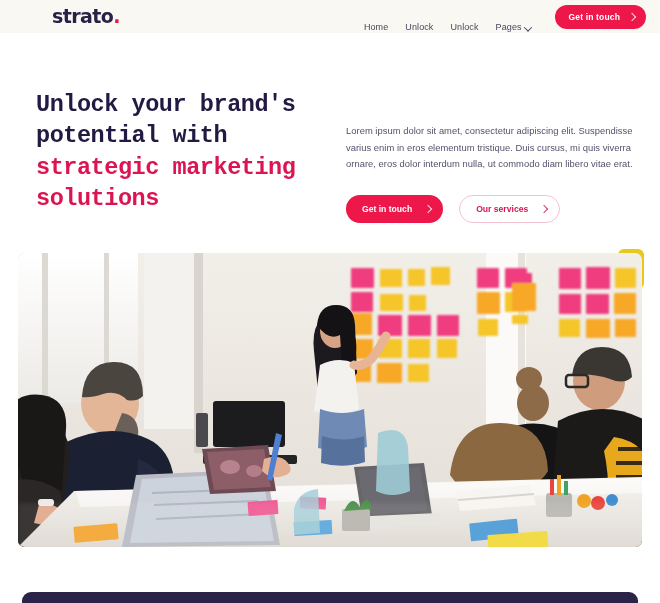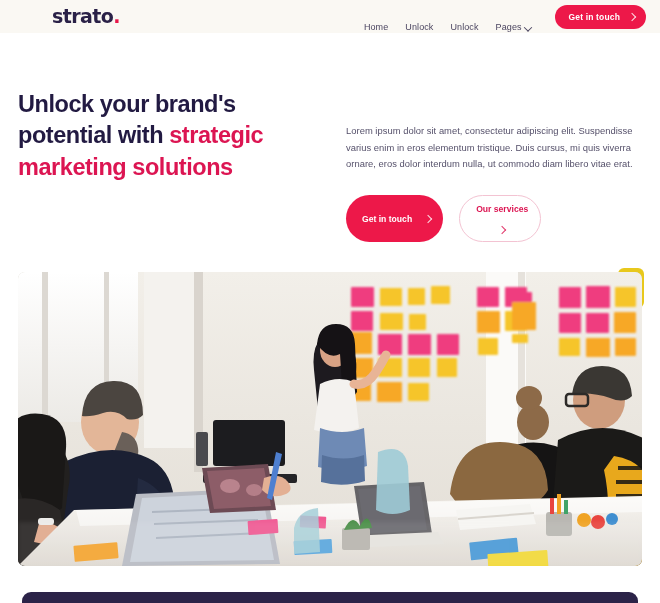--- a/index.html
+++ b/index.html
@@ -77,26 +77,27 @@
   }
 
   
   .hero{
     display:flex;
     padding:56px 18px 0 18px;
     gap:46px;
   }
   .hero-left{ width:282px; flex:none; }
   .headline{
-    font-family:Liberation Sans, sans-serif;
+    font-family:Liberation Mono, monospace;
     font-size:23.5px;
     line-height:1.33;
     font-weight:bold;
     letter-spacing:-.45px;
     color:#221a42;
+    margin-left:18px;
   }
   .headline .accent{ color:#dc1552; }
 
   .hero-right{ flex:1; padding-top:4px; }
   .lede{
     font-size:9.4px;
     line-height:1.78;
     color:#55506a;
     letter-spacing:.03px;
     margin-top:30px;
@@ -109,21 +110,21 @@
     border:none; border-radius:999px;
     padding:8px 12px 8px 16px;
     cursor:pointer; white-space:nowrap;
   }
   .btn-outline{
     display:inline-flex; align-items:center; gap:13px;
     background:#fff; color:#dc1552;
     font-size:8.6px; font-weight:bold;
     border:1px solid #f3c3d2; border-radius:999px;
     padding:8px 12px 8px 16px;
-    cursor:pointer; white-space:nowrap;flex-direction:column;
+    cursor:pointer; white-space:nowrap;
   }
 
   
   .figure-wrap{
     margin:30px 18px 0 18px;
     position:relative;
     height:294px;
   }
   .accent-corner{
     position:absolute; right:-2px; top:-4px;

